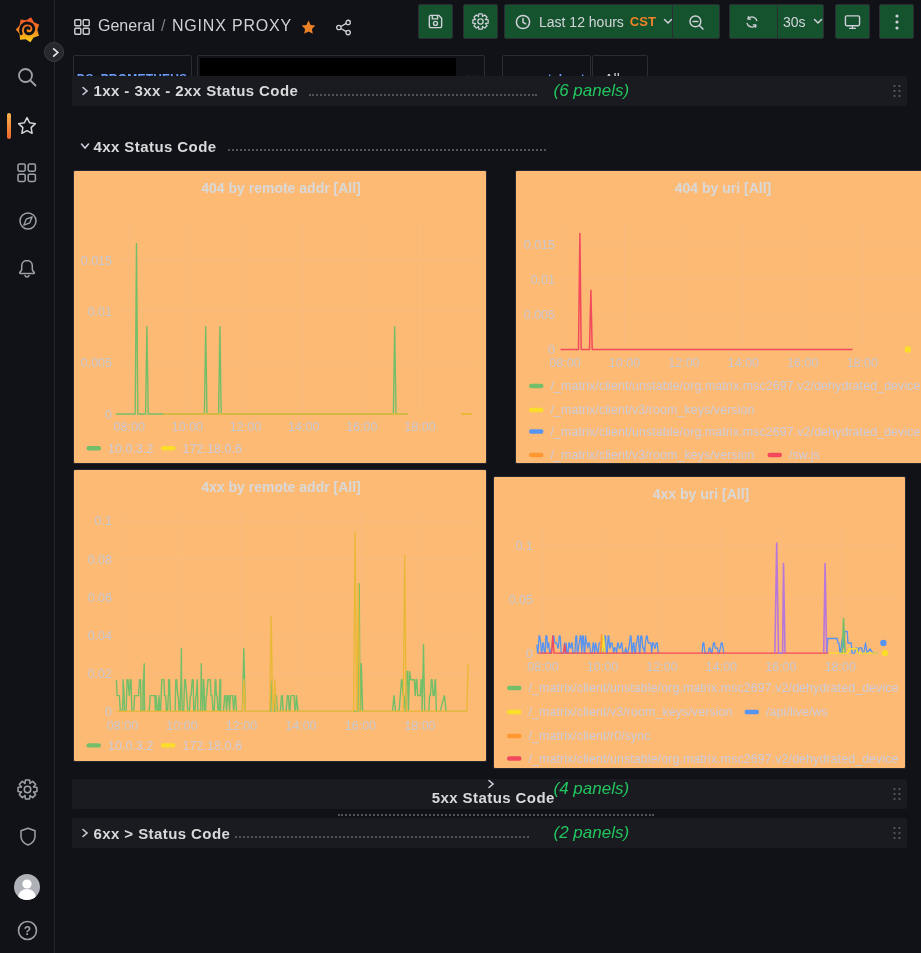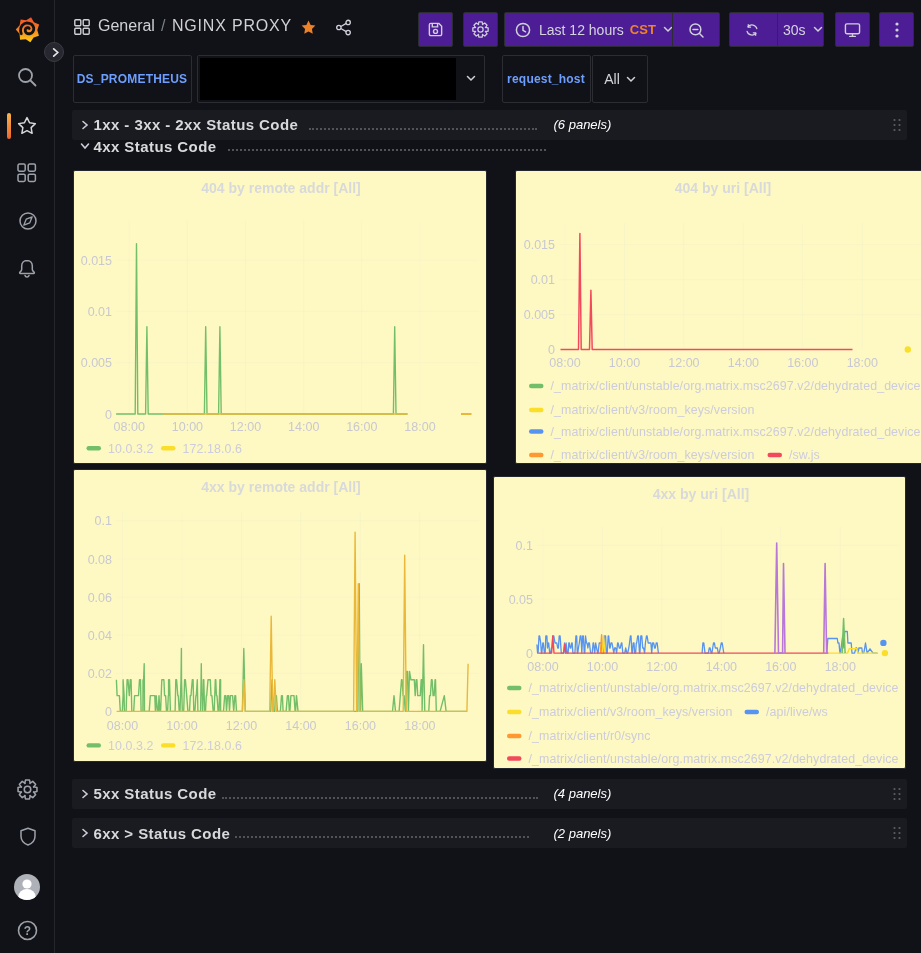--- a/index.html
+++ b/index.html
@@ -1,28 +1,28 @@
 <!DOCTYPE html>
 <html><head><meta charset="utf-8"><style>
 * { margin:0; padding:0; box-sizing:border-box; }
 html,body { width:921px; height:953px; background:#111217; font-family:"Liberation Sans",sans-serif; overflow:hidden; position:relative; }
 #sidebar { position:absolute; left:0; top:0; width:55px; height:953px; background:#111217; border-right:1px solid #25262b; }
 #expandbtn { position:absolute; left:44px; top:42px; width:20px; height:20px; border-radius:50%; background:#27282f; border:1px solid #3c3d44; z-index:5; }
 #header { position:absolute; left:0; top:0; width:807px; height:52px; background:#111217; }
-.tbtn { position:absolute; top:12px; height:35px; background:#4c1d95; border:1px solid #2b2d33; border-radius:2px; display:flex; align-items:center; justify-content:center; }
+.tbtn { position:absolute; top:4px; height:35px; background:#14532d; border:1px solid #2b2d33; border-radius:2px; display:flex; align-items:center; justify-content:center; }
 #submenu { position:absolute; left:0; top:52px; width:921px; height:42px; background:#111217; }
 .chip { position:absolute; top:3px; height:48px; border:1px solid #2b2d33; border-radius:2px; background:#111217; display:flex; align-items:center; justify-content:center; }
 .bluetxt { color:#6e9fff; font-size:12px; font-weight:bold; letter-spacing:0.2px; }
 .rowbar { position:absolute; left:71.5px; width:835.5px; height:29.5px; background:#191b20; border-radius:2px; display:flex; align-items:center; padding-left:8px; }
 .chev { margin-right:4px; flex:none; }
 .rowtitle { font-size:15px; font-weight:bold; letter-spacing:0.42px; color:#d8d9da; white-space:nowrap; }
 .dots { display:inline-block; height:10px; border-bottom:2px dotted #50535a; margin-left:11px; flex:none; }
-.pcount { position:absolute; left:482px; font-size:13px; font-style:italic; color:#ffffff; white-space:nowrap; }
+.pcount { position:absolute; left:482px; font-size:17px; font-style:italic; color:#22c55e; white-space:nowrap; }
 .draghandle { position:absolute; right:5px; top:8px; }
-.panel { position:absolute; background:#fef9c3; border:1px solid #25272e; border-radius:2px; overflow:hidden; }
+.panel { position:absolute; background:#fdba74; border:1px solid #25272e; border-radius:2px; overflow:hidden; }
 svg text { font-family:"Liberation Sans",sans-serif; }
 </style></head><body>
 
 <div id="header">
  <div style="position:absolute;left:74px;top:19px;width:16px;height:16px"><svg width="16" height="16" viewBox="0 0 16 16">
         <rect x="0.8" y="0.8" width="6" height="6" rx="1" stroke="#d0d1d6" stroke-width="1.4" fill="none"></rect>
         <rect x="9.2" y="0.8" width="6" height="6" rx="1" stroke="#d0d1d6" stroke-width="1.4" fill="none"></rect>
         <rect x="0.8" y="9.2" width="6" height="6" rx="1" stroke="#d0d1d6" stroke-width="1.4" fill="none"></rect>
         <rect x="9.2" y="9.2" width="6" height="6" rx="1" stroke="#d0d1d6" stroke-width="1.4" fill="none"></rect>
       </svg></div>
@@ -116,21 +116,21 @@
       <span class="bluetxt">request_host</span>
     </div>
  <div class="chip" style="left:592px;width:56px">
       <span style="font-size:14px;color:#d4d5dc;margin-right:6px">All</span>
       <svg width="10" height="7" viewBox="0 0 10 7">
         <path d="M1.5 1.5 L5 5 L8.5 1.5" stroke="#cfd0d9" stroke-width="1.5" fill="none" stroke-linecap="round"></path>
       </svg>
     </div>
 </div>
 
-<div class="rowbar" style="top:110px;">
+<div class="rowbar" style="top:76px;">
     <svg class="chev" width="10" height="10" viewBox="0 0 10 10">
       <path d="M3 1.5 L7 5 L3 8.5" stroke="#ccccdc" stroke-width="1.6" fill="none" stroke-linecap="round"></path>
     </svg>
     <span class="rowtitle">1xx - 3xx - 2xx Status Code</span>
     <span class="dots" style="width:228px;margin-left:11px"></span>
     <span class="pcount">(6 panels)</span>
     <svg class="draghandle" width="10" height="14" viewBox="0 0 10 14">
       <circle cx="2.5" cy="2" r="1.1" fill="#5a5e66"></circle>
       <circle cx="7.5" cy="2" r="1.1" fill="#5a5e66"></circle>
       <circle cx="2.5" cy="7" r="1.1" fill="#5a5e66"></circle>
@@ -139,21 +139,21 @@
       <circle cx="7.5" cy="12" r="1.1" fill="#5a5e66"></circle>
     </svg>
   </div>
 <div class="rowbar" style="top:131.5px;background:transparent;">
     <svg class="chev" width="10" height="10" viewBox="0 0 10 10">
       <path d="M1.5 3 L5 7 L8.5 3" stroke="#ccccdc" stroke-width="1.6" fill="none" stroke-linecap="round"></path>
     </svg>
     <span class="rowtitle">4xx Status Code</span>
     <span class="dots" style="width:318px;margin-left:11px"></span>
   </div>
-<div class="rowbar" style="top:779px;">
+<div class="rowbar" style="top:779px;flex-direction:column;">
     <svg class="chev" width="10" height="10" viewBox="0 0 10 10">
       <path d="M3 1.5 L7 5 L3 8.5" stroke="#ccccdc" stroke-width="1.6" fill="none" stroke-linecap="round"></path>
     </svg>
     <span class="rowtitle">5xx Status Code</span>
     <span class="dots" style="width:316px;margin-left:5px"></span>
     <span class="pcount">(4 panels)</span>
     <svg class="draghandle" width="10" height="14" viewBox="0 0 10 14">
       <circle cx="2.5" cy="2" r="1.1" fill="#5a5e66"></circle>
       <circle cx="7.5" cy="2" r="1.1" fill="#5a5e66"></circle>
       <circle cx="2.5" cy="7" r="1.1" fill="#5a5e66"></circle>

